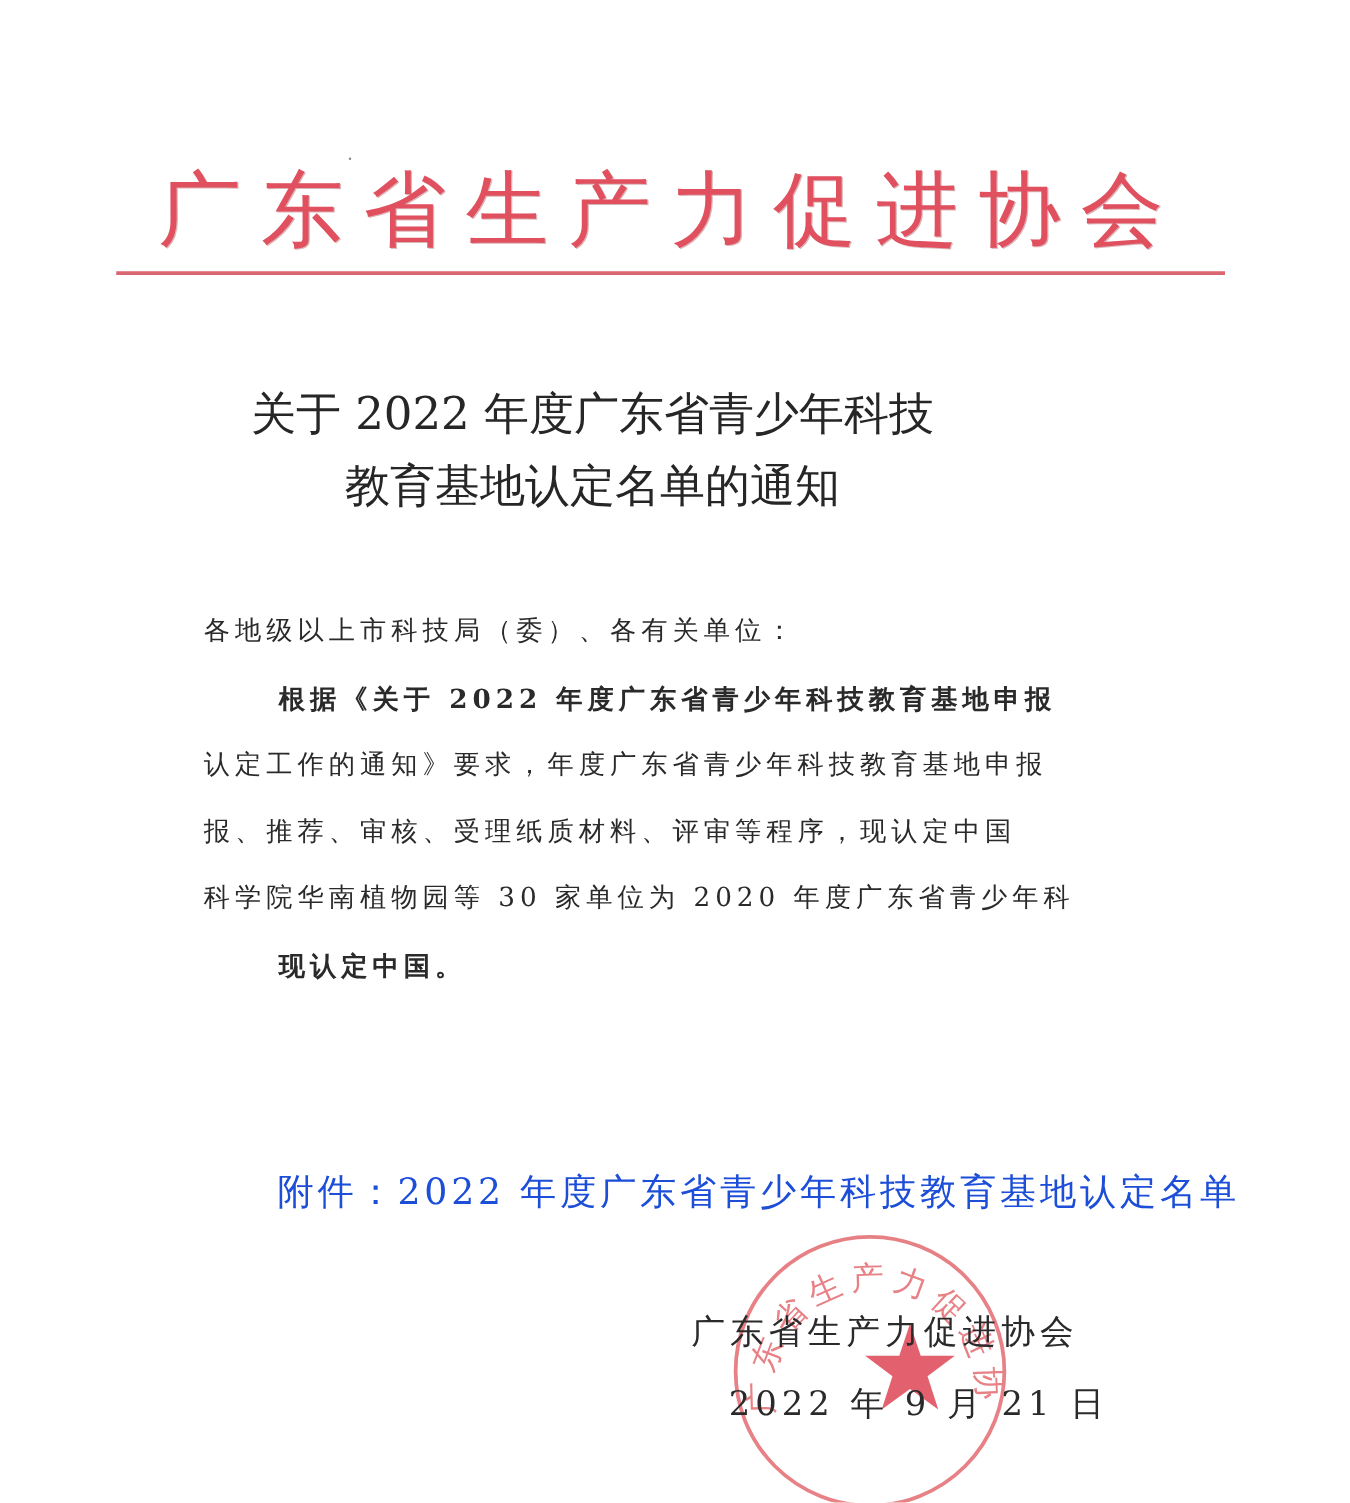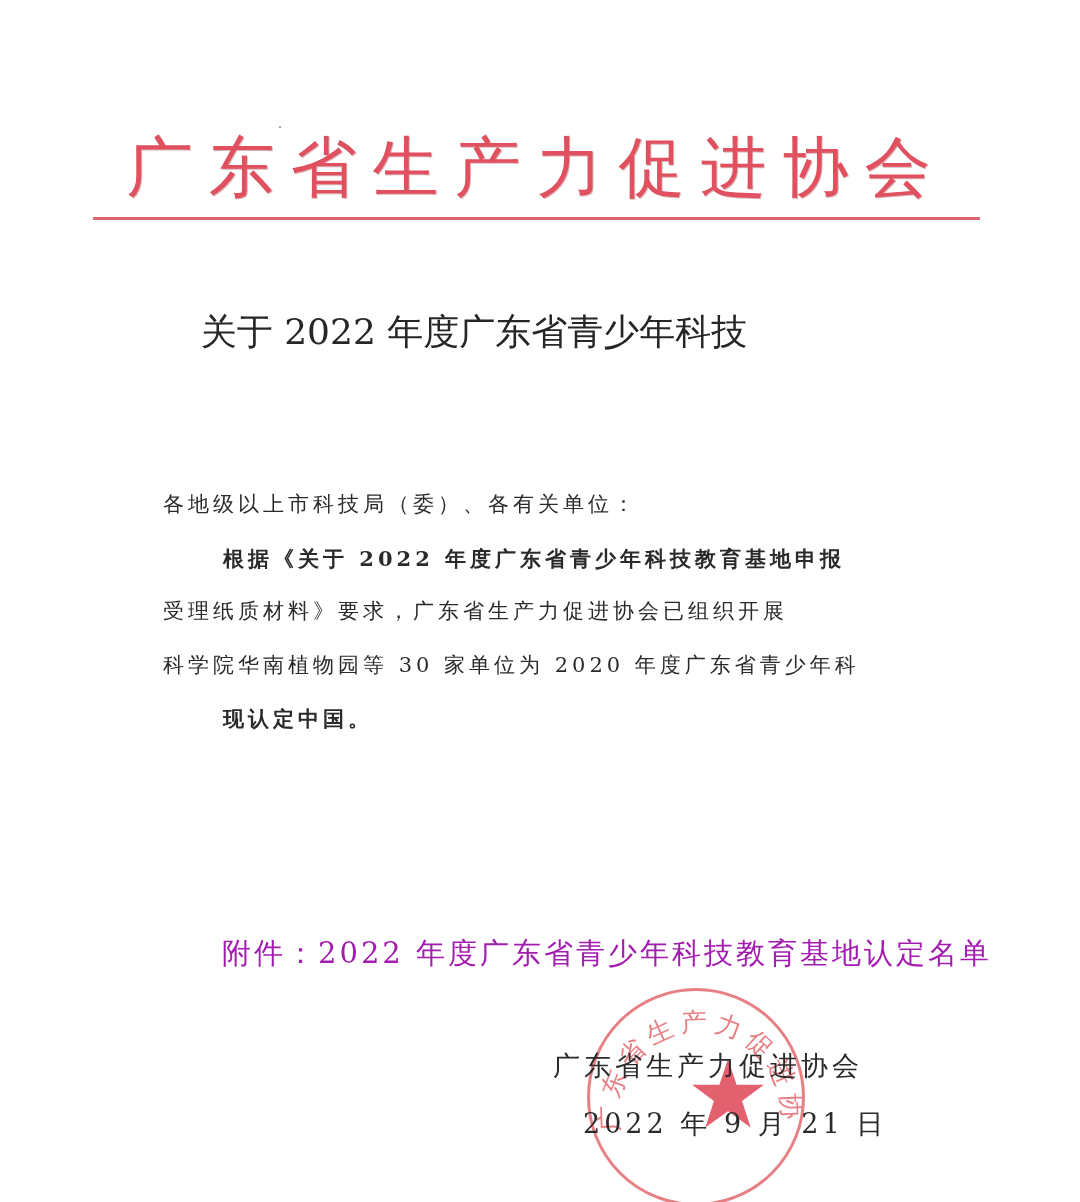--- a/index.html
+++ b/index.html
@@ -69,21 +69,21 @@
       padding-left: 60px;
       font-weight: bold;
     }
     .attachment {
       position: absolute;
       left: 222px;
       top: 934px;
       font-size: 29px;
       letter-spacing: 3px;
       white-space: nowrap;
-      color: #a21caf;
+      color: #1d4ed8;
     }
     .seal {
       position: absolute;
       left: 587px;
       top: 988px;
       width: 218px;
       height: 218px;
       border-radius: 50%;
       border: 3px solid #e36b70;
       box-sizing: border-box;
@@ -126,26 +126,28 @@
 </head>
 <body>
 
 <div class="speck"></div>
 
 <div class="letterhead">广东省生产力促进协会</div>
 <div class="red-rule"></div>
 
 <div class="title">
   <span class="line">关于 2022 年度广东省青少年科技</span>
+  <span class="line">教育基地认定名单的通知</span>
 </div>
 
 <div class="body-text">
   <span class="row">各地级以上市科技局（委）、各有关单位：</span>
   <span class="row indent">根据《关于 2022 年度广东省青少年科技教育基地申报</span>
-  <span class="row">受理纸质材料》要求，广东省生产力促进协会已组织开展</span>
+  <span class="row">认定工作的通知》要求，年度广东省青少年科技教育基地申报</span>
+  <span class="row">报、推荐、审核、受理纸质材料、评审等程序，现认定中国</span>
   <span class="row">科学院华南植物园等 30 家单位为 2020 年度广东省青少年科</span>
   <span class="row indent">现认定中国。</span>
 </div>
 
 <div class="attachment">附件：2022 年度广东省青少年科技教育基地认定名单</div>
 
 <div class="seal">
   <svg class="seal-text" viewBox="0 0 218 218">
     <defs>
       <path id="sealArc" d="M 30 140 A 82 82 0 1 1 190 140"></path>

